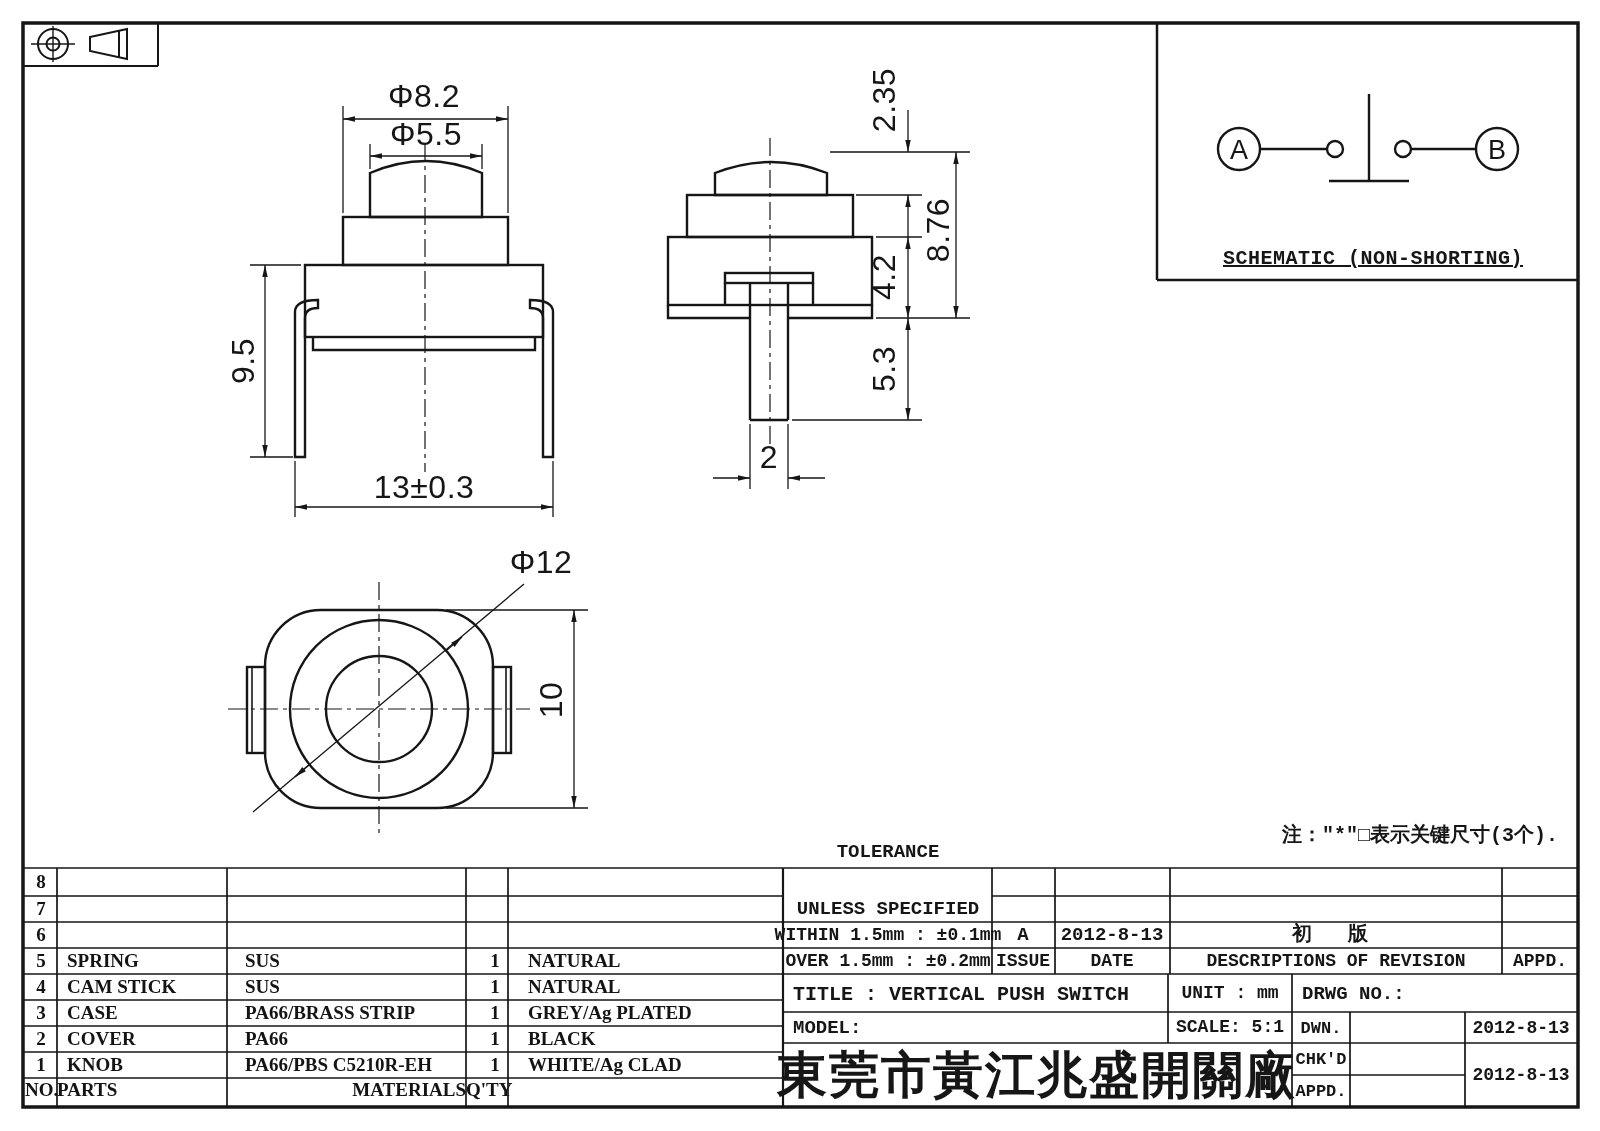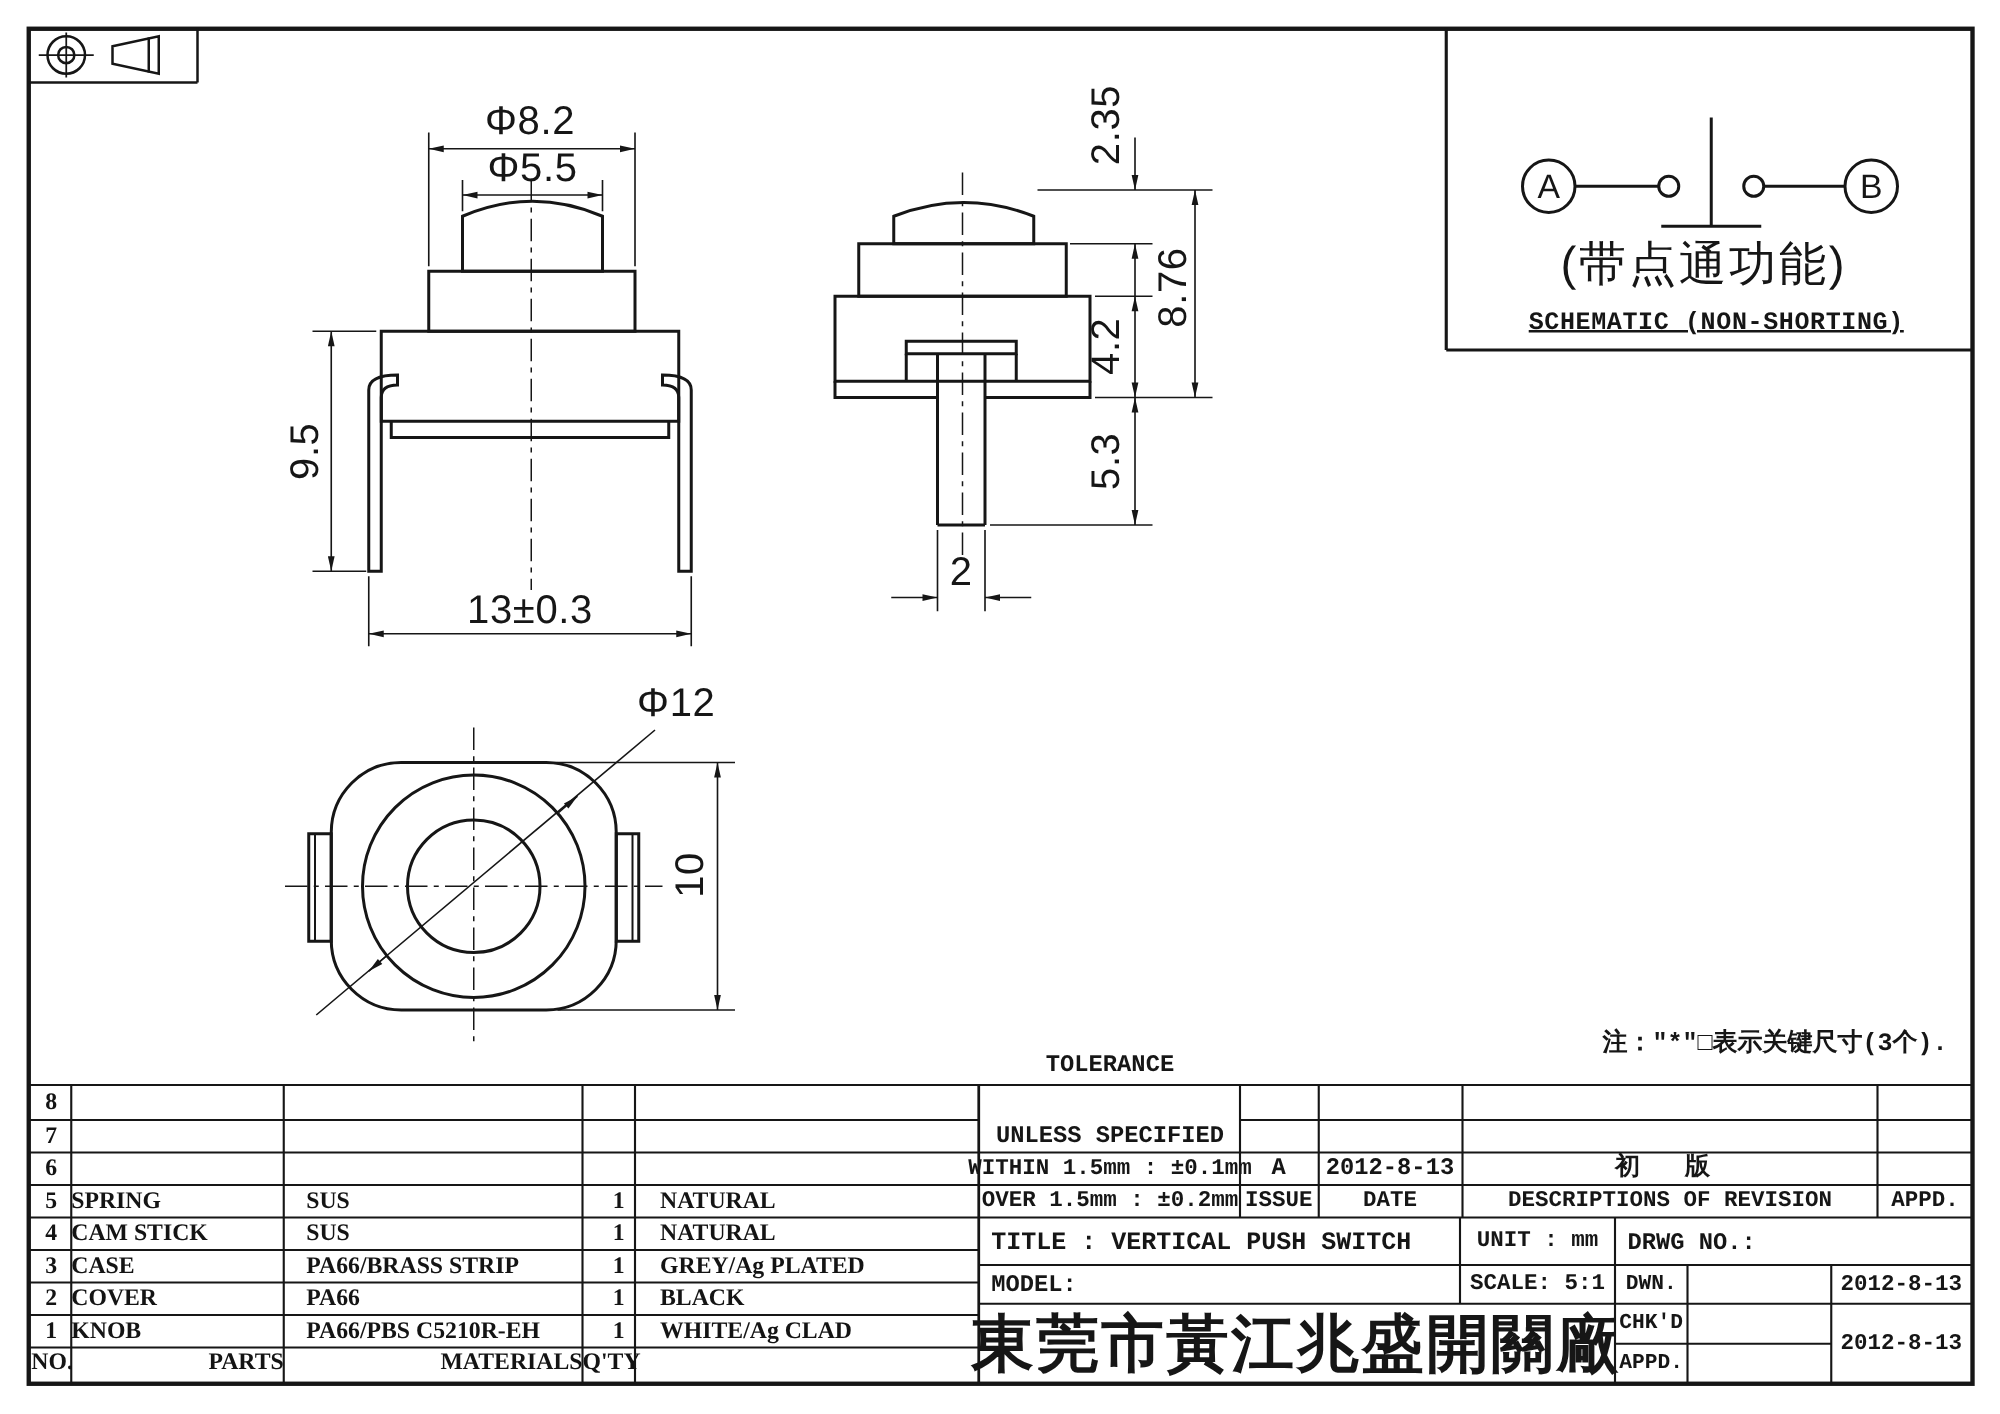--- a/index.html
+++ b/index.html
@@ -15,26 +15,26 @@
   .s17{font-size:17px}.s18{font-size:18px}.s19{font-size:19px}.s20{font-size:20px}
   .schem-title{font-size:44px;font-weight:bold;letter-spacing:2px}
   .term{font-size:27px}
   .cnfun{font-size:38px;font-weight:500;letter-spacing:2px}
   .caption{font-size:20px;text-decoration:underline;letter-spacing:.5px}
   .company{font-size:50px;font-weight:600;letter-spacing:2px;font-family:Liberation Sans, sans-serif}
   .revcn{letter-spacing:12px}
   .trow{position:absolute;left:25px;width:756px;display:flex;align-items:center;
         font-family:"Liberation Serif",serif;font-weight:bold;font-size:19px}
   .c-no{width:32px;text-align:center}
-  .c-part{width:178px;}
+  .c-part{width:178px;padding-left:10px}
   .c-mat{width:239px;padding-left:10px}
   .c-qty{width:42px;text-align:center}
   .c-fin{padding-left:12px}
   .h-no{width:32px;text-align:center}
-  .h-part{width:170px;text-align:right}
+  .h-part{width:170px;text-align:left}
   .h-mat{width:239px;text-align:right}
   .h-qty{width:42px;text-align:center}
 </style>
 </head>
 <body>
 
 <div class="page">
 
 <svg width="1600" height="1131" viewBox="0 0 1600 1131">
   <defs>
@@ -184,21 +184,20 @@
 <div class="t rt dim" style="left:884px;top:100px">2.35</div>
 <div class="t rt dim" style="left:938px;top:230px">8.76</div>
 <div class="t rt dim" style="left:884px;top:277px">4.2</div>
 <div class="t rt dim" style="left:884px;top:369px">5.3</div>
 <div class="t ct dim" style="left:769px;top:457px">2</div>
 <div class="t ct dim" style="left:541px;top:562px">Φ12</div>
 <div class="t rt dim" style="left:551px;top:700px">10</div>
 
 <div class="t ct term" style="left:1239px;top:150px">A</div>
 <div class="t ct term" style="left:1497px;top:150px">B</div>
-<div class="t ct cnfun" style="left:1363px;top:212px">(带点通功能)</div>
 <div class="t ct ser caption" style="left:1373px;top:259px">SCHEMATIC (NON-SHORTING)</div>
 
 <div class="t ct ser s20" style="left:1420px;top:836px">注："*"□表示关键尺寸(3个).</div>
 
 <div class="trow" style="top:868px;height:28px">
   <span class="c-no">8</span>
   <span class="c-part"></span>
   <span class="c-mat"></span>
   <span class="c-qty"></span>
   <span class="c-fin"></span>

